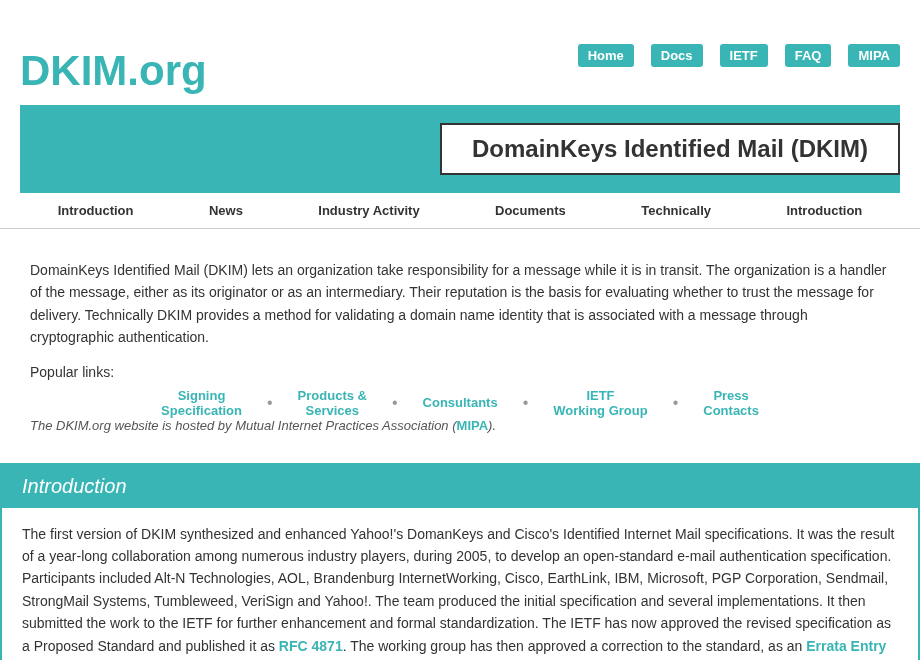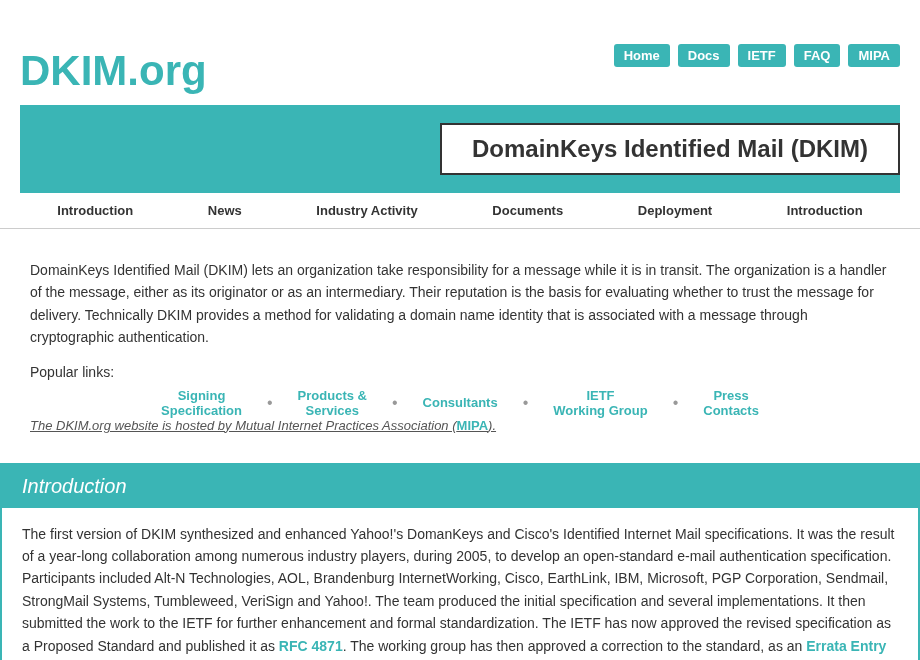--- a/index.html
+++ b/index.html
@@ -2,21 +2,21 @@
 <html><head>
   <meta charset="utf-8">
   <style>
     * { margin: 0; padding: 0; box-sizing: border-box; }
     body { font-family: Arial, sans-serif; font-size: 14px; color: #333; background: #fff; width: 920px; }
 
     
     #header { padding: 15px 20px 10px 20px; display: flex; align-items: center; justify-content: space-between; }
     #logo { font-size: 42px; font-weight: bold; color: #333; margin-top: 32px; }
     #logo span { color: #3ab5b5; }
-    #top-nav { display: flex; gap: 8px; align-items: flex-end; }
+    #top-nav { display: flex; gap: 17px; align-items: flex-end; }
     .top-nav-btn {
       background: #3ab5b5;
       color: #fff;
       padding: 4px 10px;
       border-radius: 3px;
       font-size: 13px;
       font-weight: bold;
       cursor: pointer;
       text-decoration: none;
     }
@@ -81,21 +81,20 @@
       font-size: 16px;
       padding: 0 5px;
     }
 
     
     #hosted-by {
       font-size: 13px;
       color: #555;
       font-style: italic;
       margin-bottom: 15px;
-      text-decoration: underline;
     }
     #hosted-by a { color: #3ab5b5; font-weight: bold; text-decoration: none; }
 
     
     .teal-section-wrapper {
       background: #3ab5b5;
       padding: 2px;
       margin: 0 0 0 0;
     }
     .teal-section-inner {
@@ -125,21 +124,21 @@
 <div id="banner">
   <div id="banner-title">DomainKeys Identified Mail (DKIM)</div>
 </div>
 
 <div id="main-nav">
 
 <a class="main-nav-item" href="#">Introduction</a>
     <a class="main-nav-item" href="#">News</a>
     <a class="main-nav-item" href="#">Industry Activity</a>
     <a class="main-nav-item" href="#">Documents</a>
-    <a class="main-nav-item" href="#">Deployment</a>
+    <a class="main-nav-item" href="#">Technically</a>
     <a class="main-nav-item" href="#">Introduction</a>
   </div>
 
 <div id="content">
 
   <p id="intro-text" style="margin: 15px 0;">DomainKeys Identified Mail (DKIM) lets an organization take responsibility for a message while it is in transit.  The organization is a handler of the message, either as its originator or as an intermediary. Their reputation is the basis for evaluating whether to trust the message for delivery. Technically DKIM provides a method for validating a domain name identity that is associated with a message through cryptographic authentication.</p>
 
   <p id="popular-links-label" style="margin-bottom:8px;">Popular links:</p>
 
   <div id="popular-links">

